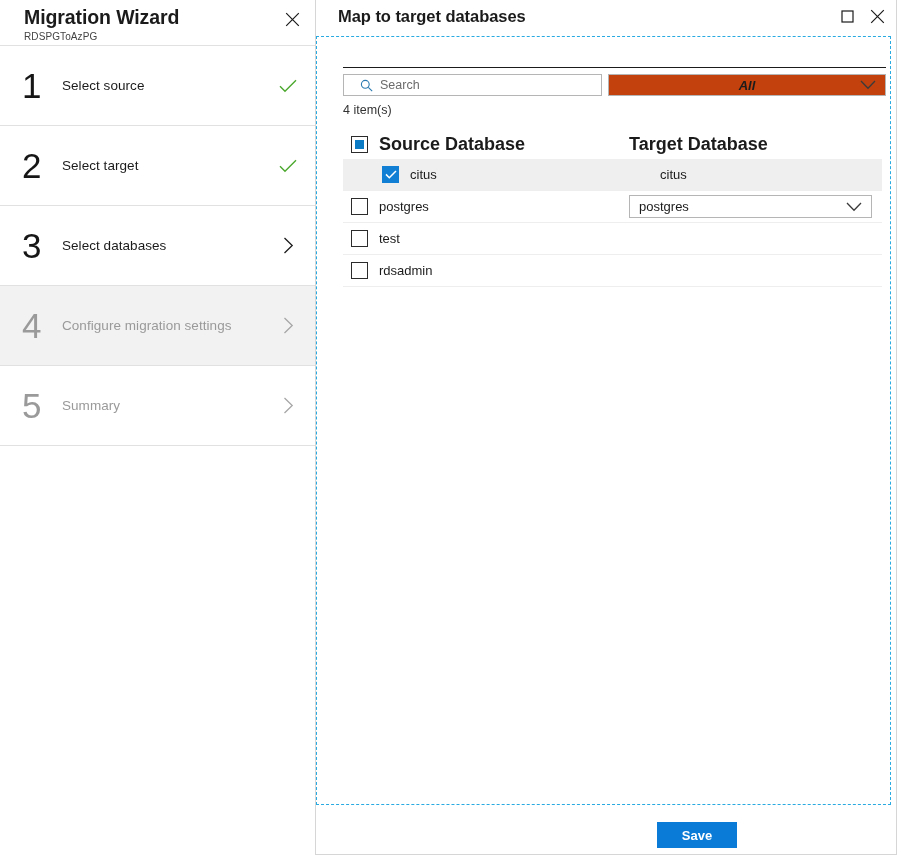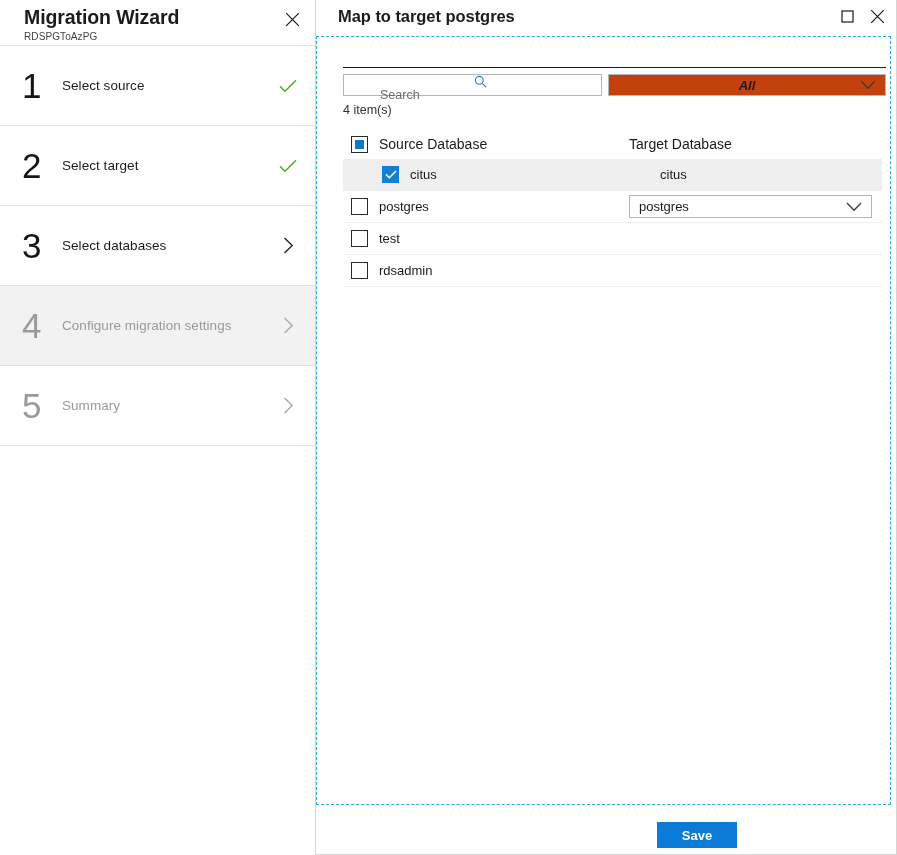--- a/index.html
+++ b/index.html
@@ -171,21 +171,20 @@
     width: 259px;
   }
   #search-box {
     width: 259px;
     height: 22px;
     border: 1px solid #b5b5b5;
     background: #ffffff;
     display: flex;
     align-items: center;
     padding-left: 16px;
-    flex-direction: column;
   }
   #search-icon { color: #2a7ab0; display: flex; align-items: center; }
   #search-input {
     border: none;
     outline: none;
     font-family: "Liberation Sans", sans-serif;
     font-size: 12.5px;
     color: #3b3b3b;
     padding-left: 7px;
     width: 215px;
@@ -288,22 +287,22 @@
   }
   .cell-target {
     flex: 1;
     font-size: 13px;
     color: #1b1b1b;
     display: flex;
     align-items: center;
   }
   .trow.header .cell-source,
   .trow.header .cell-target {
-    font-weight: 400;
-    font-size: 14px;
+    font-weight: 700;
+    font-size: 18px;
     color: #1b1b1b;
   }
 
   .cb {
     width: 17px; height: 17px;
     border: 1.5px solid #2b2b2b;
     background: #ffffff;
     cursor: pointer;
     display: flex;
     align-items: center;
@@ -446,21 +445,21 @@
         </svg>
       </div>
     </div>
 
     <div id="wizard-tail"></div>
   </div>
 
   <div id="right-panel">
 
     <div id="right-header">
-      <div id="right-title">Map to target postgres</div>
+      <div id="right-title">Map to target databases</div>
 
       <div class="hdr-btn" id="btn-maximize">
         <svg width="13" height="13" viewBox="0 0 13 13" aria-hidden="true">
           <rect x="1" y="1" width="11" height="11" stroke="currentColor" stroke-width="1.2" fill="none"></rect>
         </svg>
       </div>
 
       <div class="hdr-btn" id="btn-close-panel">
         <svg width="15" height="15" viewBox="0 0 15 15" aria-hidden="true">
           <path d="M1.2 1.2 L13.8 13.8 M13.8 1.2 L1.2 13.8" stroke="currentColor" stroke-width="1.2" fill="none"></path>

